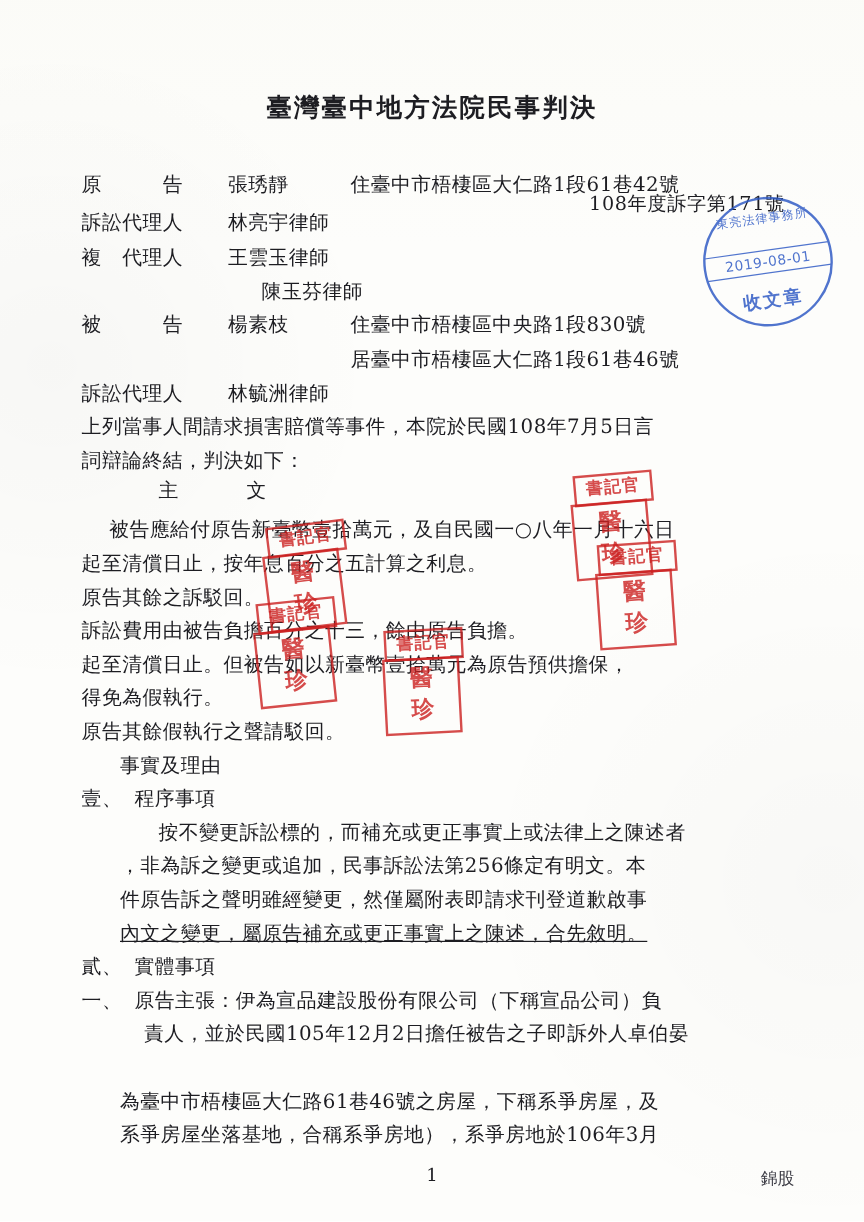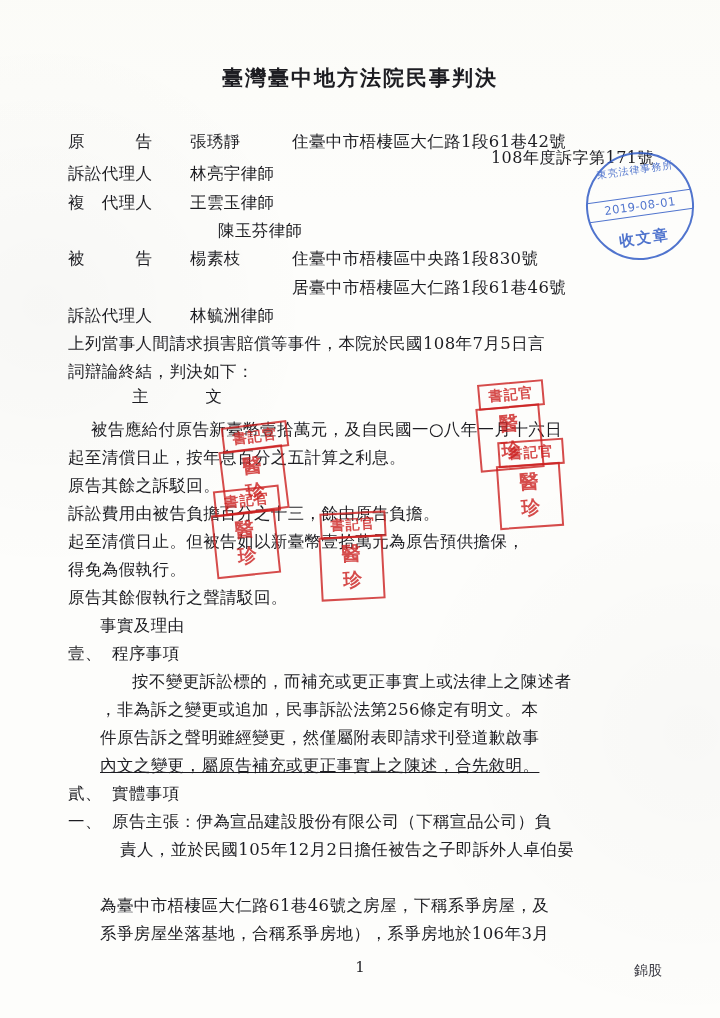--- a/index.html
+++ b/index.html
@@ -22,21 +22,21 @@
     position: absolute;
     inset: 0;
     background:
       radial-gradient(circle at 6% 30%, rgba(0,0,0,0.025), rgba(0,0,0,0) 28%),
       radial-gradient(circle at 96% 72%, rgba(0,0,0,0.02), rgba(0,0,0,0) 30%),
       linear-gradient(180deg, rgba(250,250,245,0.6), rgba(255,255,255,0) 20%);
     pointer-events: none;
   }
   .doc {
     position: absolute;
-    left: 0; top: 0;
+    left: 0; top: 12px;
     width: 720px;
     height: 986px;
   }
   .title {
     position: absolute;
     left: 0;
     top: 64px;
     width: 720px;
     text-align: center;
     font-size: 21px;

